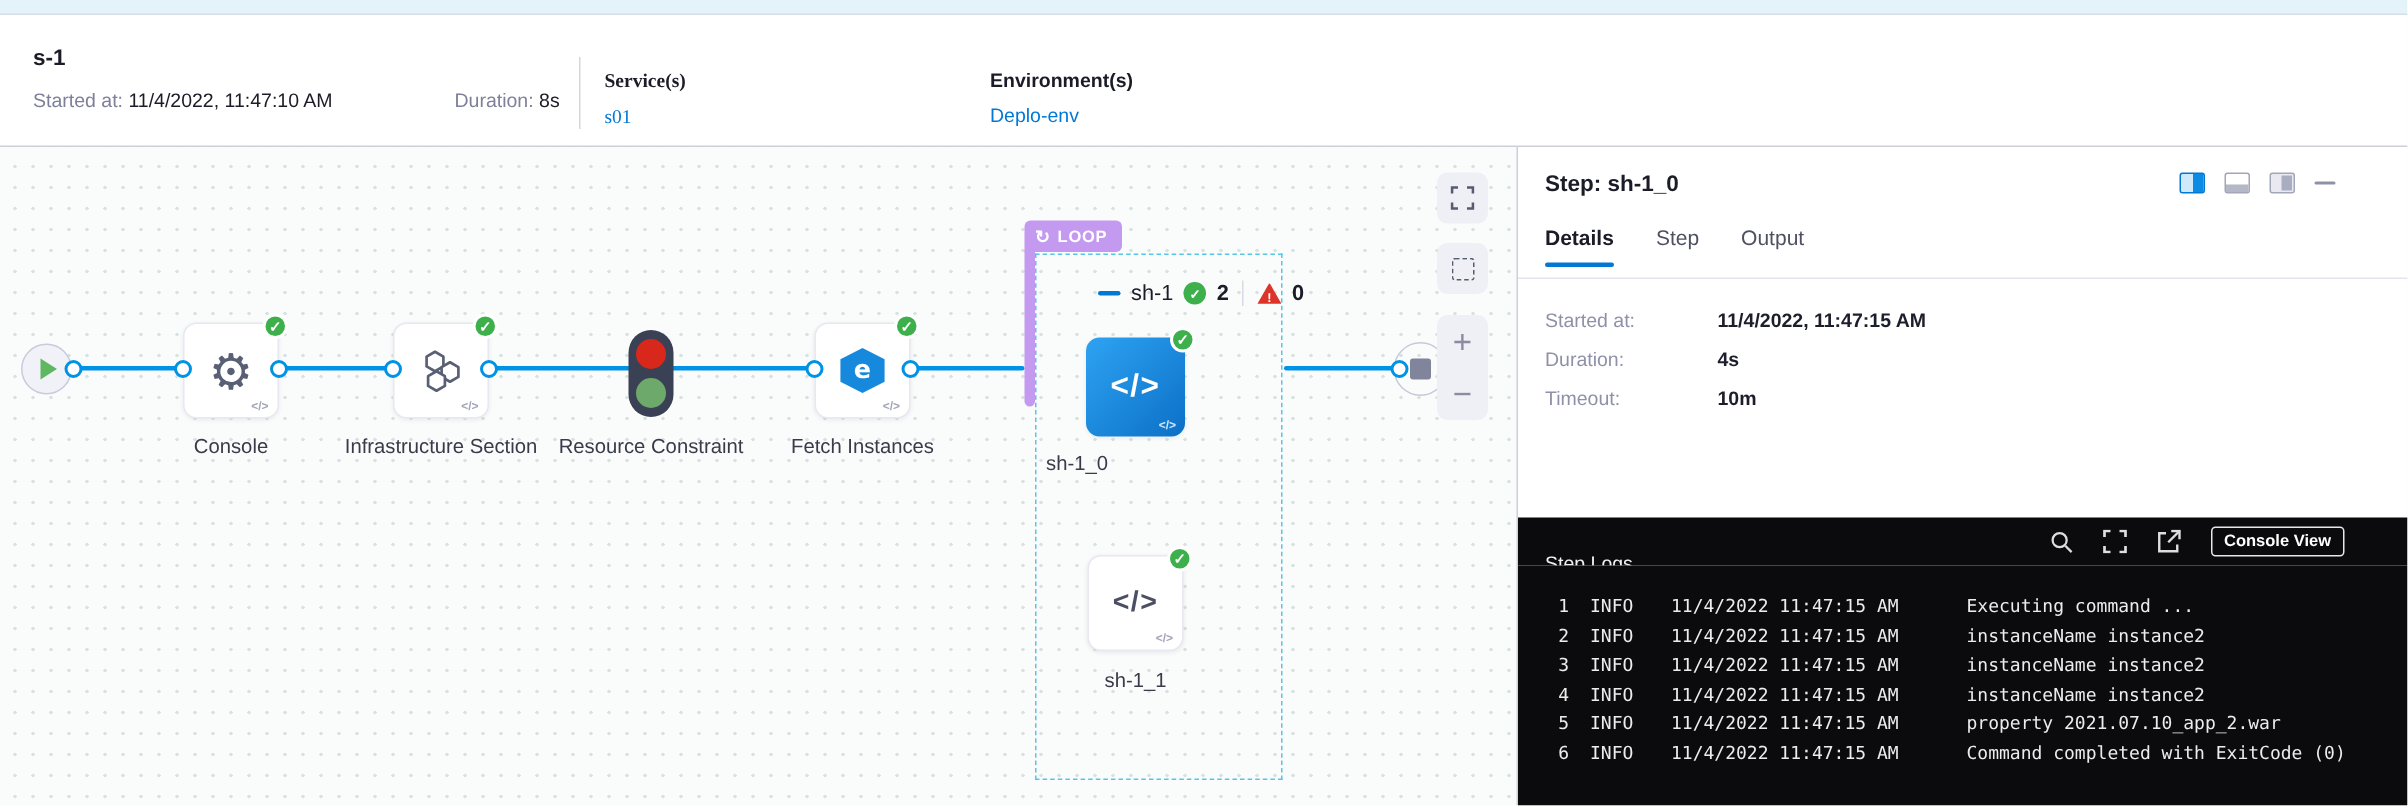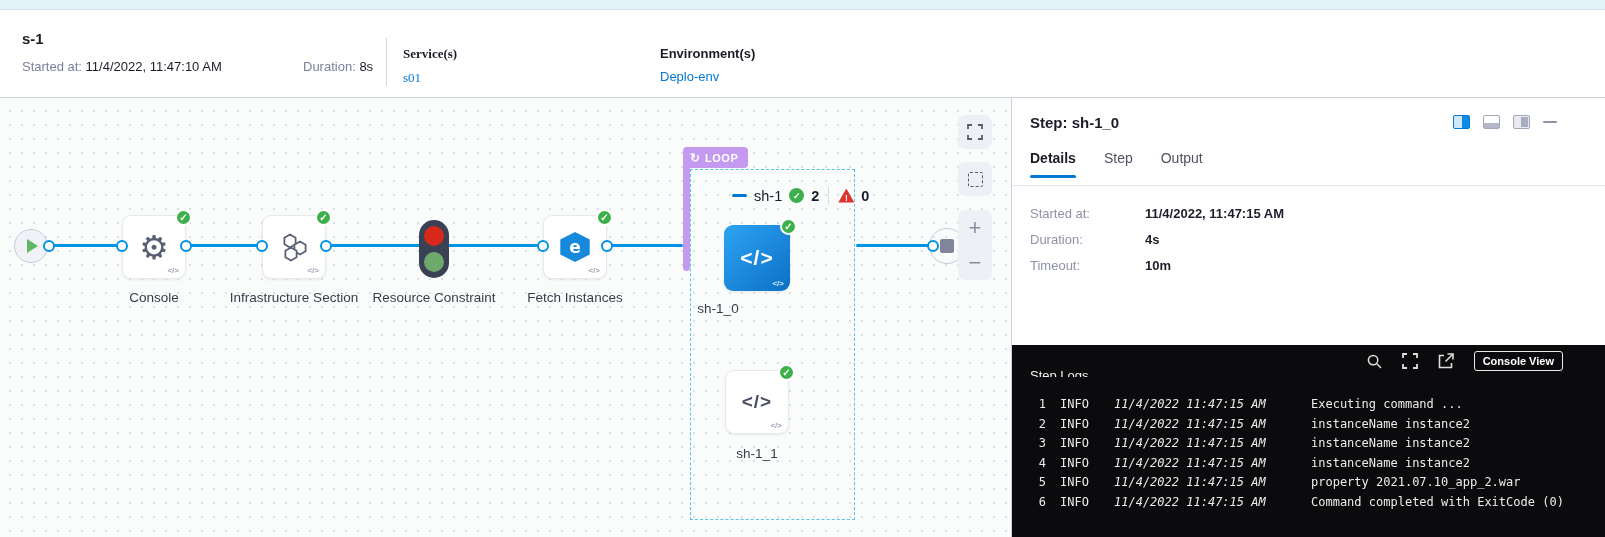--- a/index.html
+++ b/index.html
@@ -130,21 +130,21 @@
     display:flex; align-items:center; padding:0 42px 0 18px; }
   .logs-title { color:#f2f2f2; font-size:13px; flex:0 0 auto;margin-top:29px; }
   .logs-actions { margin-left:auto; display:flex; align-items:center; gap:20px; }
   .console-btn { border:1px solid #e8e8e8; color:#fff; border-radius:3px; font-size:11px; font-weight:600;
     padding:3px 8px; background:transparent; cursor:pointer; white-space:nowrap; }
   .logs-body { position:absolute; left:0; right:0; top:279px; bottom:0; background:#0b0b0d;
     font-family:"DejaVu Sans Mono", monospace; font-size:12px; color:#ececec; padding-top:18px; }
   .log-line { display:flex; line-height:19.6px; }
   .log-num { width:34px; text-align:right; flex:0 0 auto; }
   .log-level { width:46px; margin-left:14px; flex:0 0 auto; }
-  .log-time { width:178px; margin-left:8px; flex:0 0 auto;font-style:italic; }
+  .log-time { width:178px; margin-left:8px; flex:0 0 auto; }
   .log-msg { margin-left:19px; white-space:pre; }
 
   svg { display:block; }
 </style>
 </head>
 <body>
 
 <div class="topstrip"></div>
 
 <div class="exec-header">

